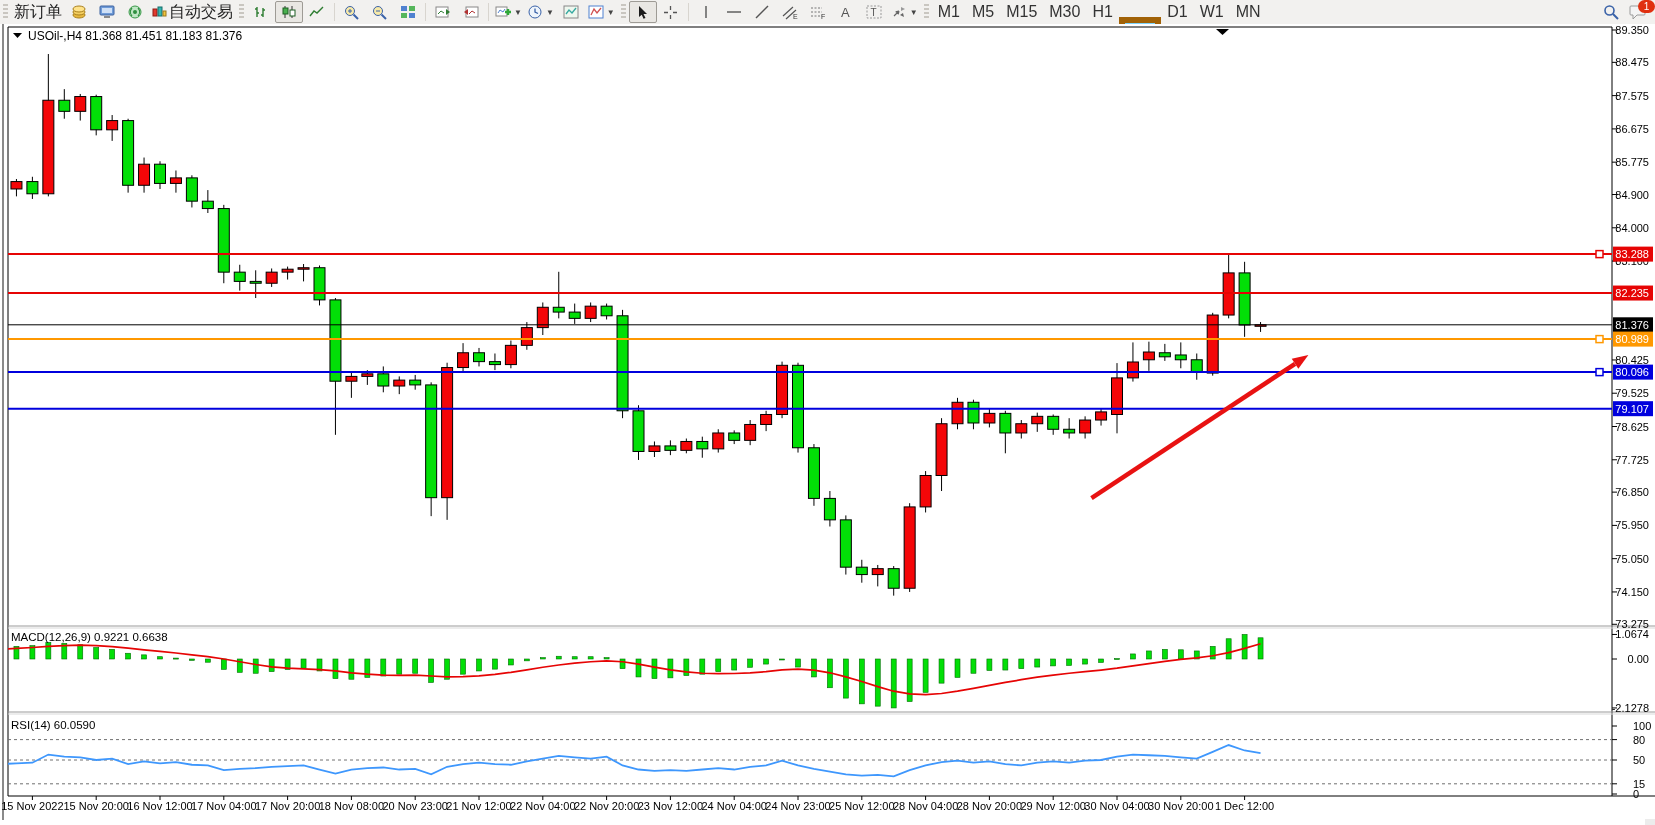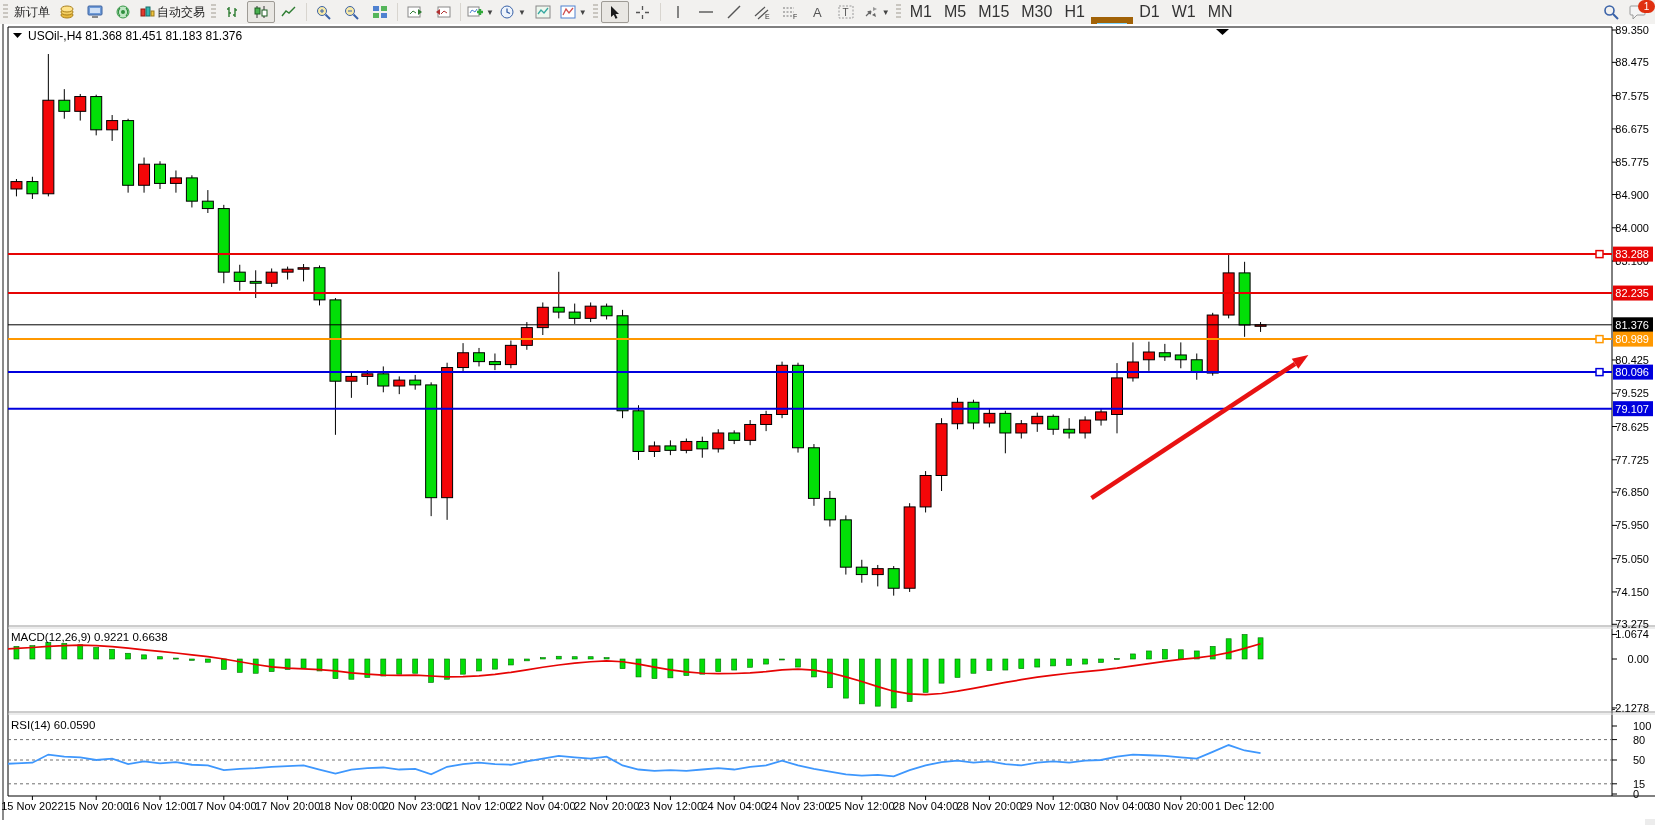--- a/index.html
+++ b/index.html
@@ -5,21 +5,21 @@
   html,body{margin:0;padding:0;background:#fff;width:1655px;height:825px;overflow:hidden;
     font-family:"Liberation Sans","DejaVu Sans",sans-serif;-webkit-font-smoothing:none;}
   
   .toolbar{position:absolute;left:0;top:0;width:1655px;height:24px;background:#f2f1ef;
     border-bottom:1px solid #d6d3cd;display:flex;align-items:center;font-size:12px;color:#222;}
   .grip{width:5px;height:16px;margin:0 3px;background:repeating-linear-gradient(180deg,#c9c6c0 0 2px,#f2f1ef 2px 4px);}
   .tsep{width:1px;height:18px;background:#d8d5cf;margin:0 3px;}
   .tbtn{height:20px;min-width:22px;display:flex;align-items:center;justify-content:center;
     padding:0 2px;border:1px solid transparent;border-radius:2px;background:transparent;cursor:default;gap:2px;}
   .tbtn.pressed{border:1px solid #9e9b95;background:#e9e7e3;}
-  .tbtn .lbl{font-size:12px;white-space:nowrap;font-family:Liberation Serif, serif;}
+  .tbtn .lbl{font-size:16px;white-space:nowrap;font-family:Liberation Serif, serif;}
   .caret{font-size:8px;color:#444;margin-left:1px;}
   .tf{font-size:16px;color:#333;padding:0 5px;height:18px;display:flex;align-items:center;border:1px solid transparent;}
   .tf.active{border:6px solid #a16207;background:#7dd3fc;margin-top:39px;}
   .right-icons{margin-left:auto;display:flex;align-items:center;margin-right:8px;gap:10px;}
   .chat-wrap{position:relative;}
   .badge{position:absolute;top:-4px;right:-8px;background:#e03010;color:#fff;border-radius:8px;
     font-size:10px;min-width:13px;height:13px;display:flex;align-items:center;justify-content:center;padding:0 2px;}
   svg.ti{display:block;}
   
   #chart-stage{position:absolute;left:0;top:24px;width:1655px;height:801px;background:#fff;}

